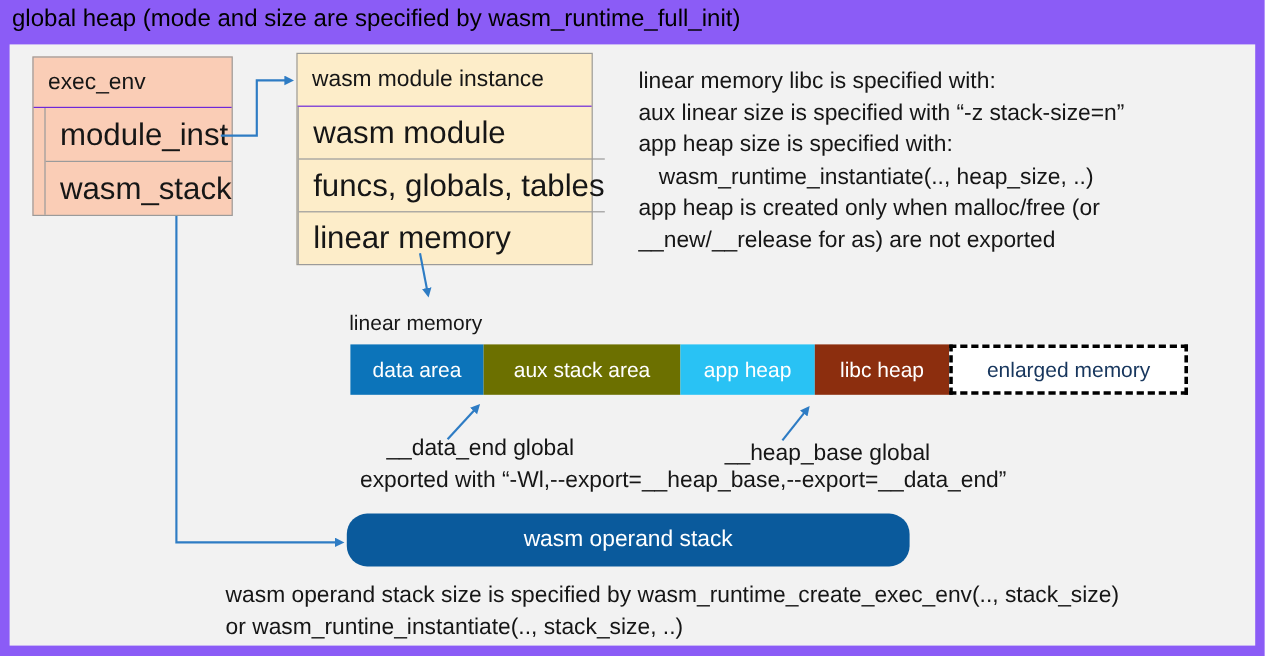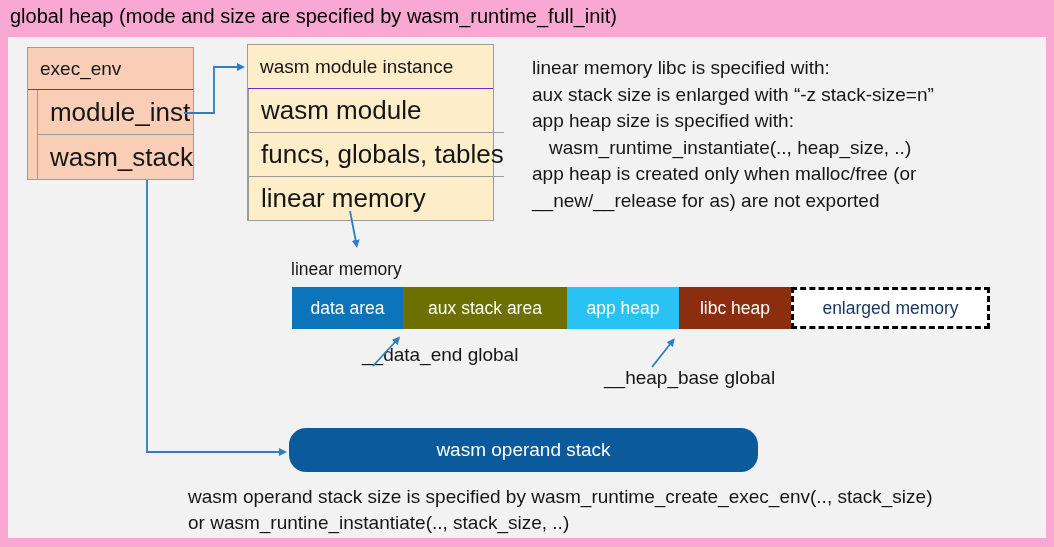--- a/index.html
+++ b/index.html
@@ -1,19 +1,19 @@
 <!DOCTYPE html>
 <html><head>
 <meta charset="utf-8">
 <style>
   * { margin:0; padding:0; box-sizing:border-box; }
   html,body { background:#ffffff; }
   #page {
     position:relative; width:1054px; height:547px; overflow:hidden;
-    font-family:"Liberation Sans", sans-serif; color:#161616; background:#f9a8d4;
+    font-family:"Liberation Sans", sans-serif; color:#161616; background:#8b5cf6;
   }
   .abs { position:absolute; }
 
   .page-title { left:10px; top:5px; font-size:20px; color:#000; white-space:nowrap; }
 
   .canvas-bg { left:8px; top:37px; width:1038px; height:501px; background:#f2f2f2; }
 
   
   .struct-box { position:absolute; border:1px solid #9b9b9b; }
   .exec-box { left:27px; top:47px; width:167px; height:133px; background:#facdb6; }
@@ -43,21 +43,21 @@
   .membar { left:292px; top:287px; height:42px; display:flex; }
   .seg { display:flex; align-items:center; justify-content:center; color:#fff;
          font-size:17.5px; white-space:nowrap; }
   .seg-data     { width:111px; background:#0c74ba; }
   .seg-aux      { width:164px; background:#6c7000; }
   .seg-appheap  { width:112px; background:#29c2f4; }
   .seg-libcheap { width:112px; background:#8c2e0e; }
   .seg-enlarged { width:199px; background:#ffffff; color:#17365d; border:3px dashed #000; }
 
   .ann { position:absolute; font-size:19px; white-space:nowrap; }
-  .ann-data-end  { left:322px; top:344px;margin-left:40px; }
+  .ann-data-end  { left:322px; top:363px; }
   .ann-heap-base { left:604px; top:367px; }
   .ann-exported  { left:300px; top:390px; }
 
   
   .opstack { left:289px; top:428px; width:469px; height:44px; background:#0a5a9c;
              display:flex; align-items:center; justify-content:center;
              color:#fff; font-size:19px; white-space:nowrap;border-radius:17px; }
 
   .bottom-note { left:188px; top:484px; font-size:19px; line-height:26px; }
   .bottom-note .line { white-space:nowrap; }
@@ -92,38 +92,39 @@
       <div class="rows">
         <div class="row">wasm module</div>
         <div class="row">funcs, globals, tables</div>
         <div class="row">linear memory</div>
       </div>
     </div>
   </div>
 
   <div class="abs right-notes">
     <div class="line">linear memory libc is specified with:</div>
-    <div class="line">aux stack size is enlarged with “-z stack-size=n”</div>
+    <div class="line">aux linear size is specified with “-z stack-size=n”</div>
     <div class="line">app heap size is specified with:</div>
     <div class="line indent">wasm_runtime_instantiate(.., heap_size, ..)</div>
     <div class="line">app heap is created only when malloc/free (or</div>
     <div class="line">__new/__release for as) are not exported</div>
   </div>
 
   <div class="abs lm-label">linear memory</div>
   <div class="abs membar">
     <div class="seg seg-data">data area</div>
     <div class="seg seg-aux">aux stack area</div>
     <div class="seg seg-appheap">app heap</div>
     <div class="seg seg-libcheap">libc heap</div>
     <div class="seg seg-enlarged">enlarged memory</div>
   </div>
 
   <div class="ann ann-data-end">__data_end global</div>
   <div class="ann ann-heap-base">__heap_base global</div>
+  <div class="ann ann-exported">exported with “-Wl,--export=__heap_base,--export=__data_end”</div>
 
   <div class="abs opstack">wasm operand stack</div>
 
   <div class="abs bottom-note">
     <div class="line">wasm operand stack size is specified by wasm_runtime_create_exec_env(.., stack_size)</div>
     <div class="line">or wasm_runtine_instantiate(.., stack_size, ..)</div>
   </div>
 
   <svg class="abs arrows" viewBox="0 0 1054 547">
     <defs>

